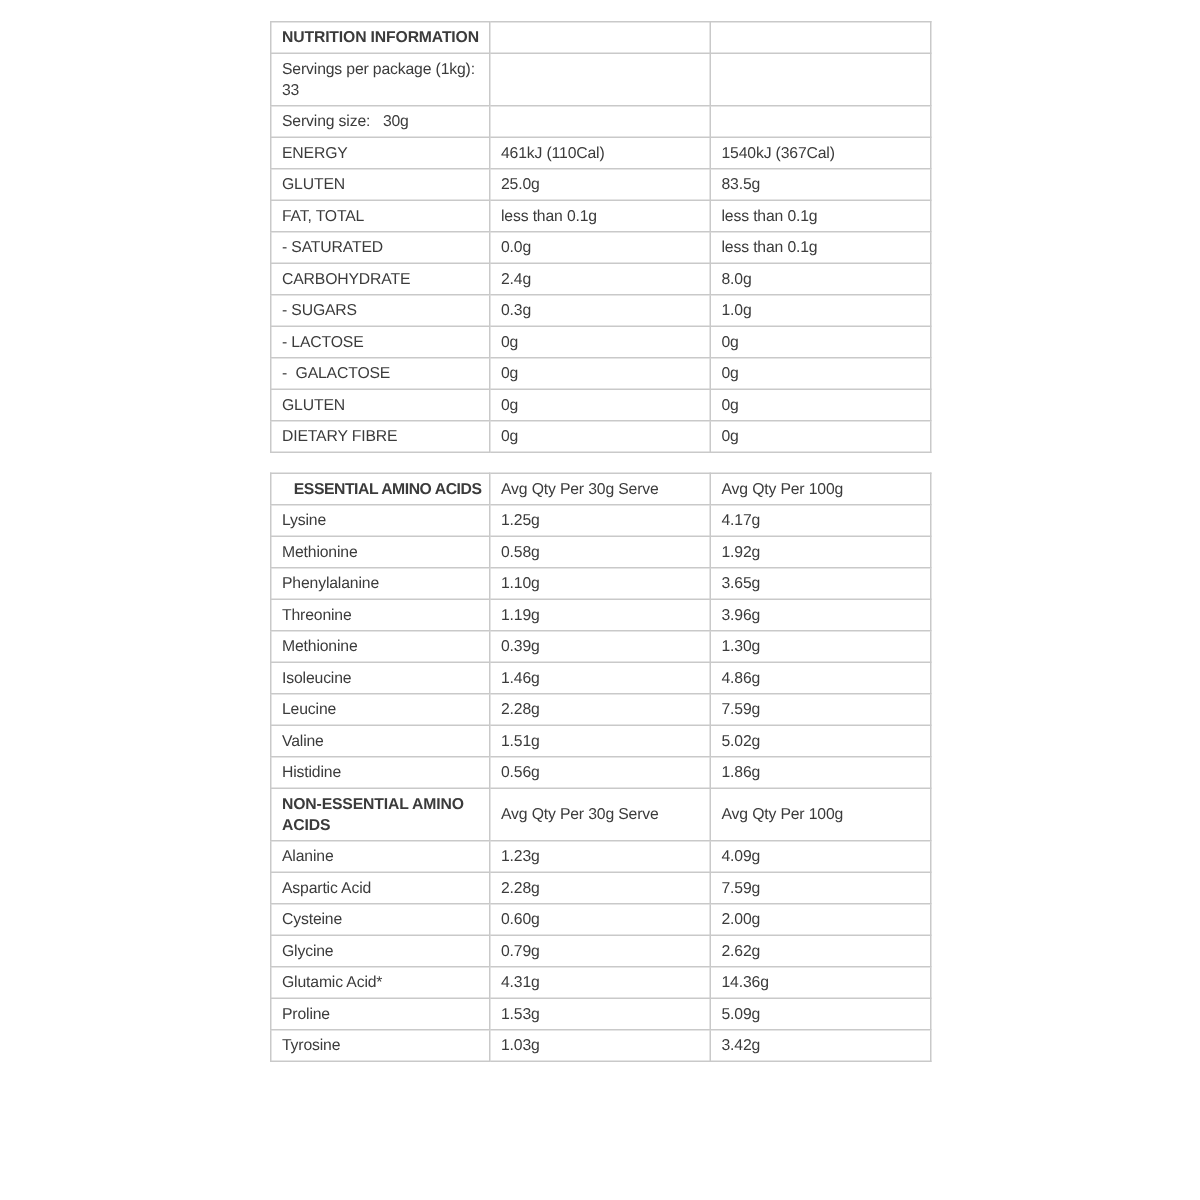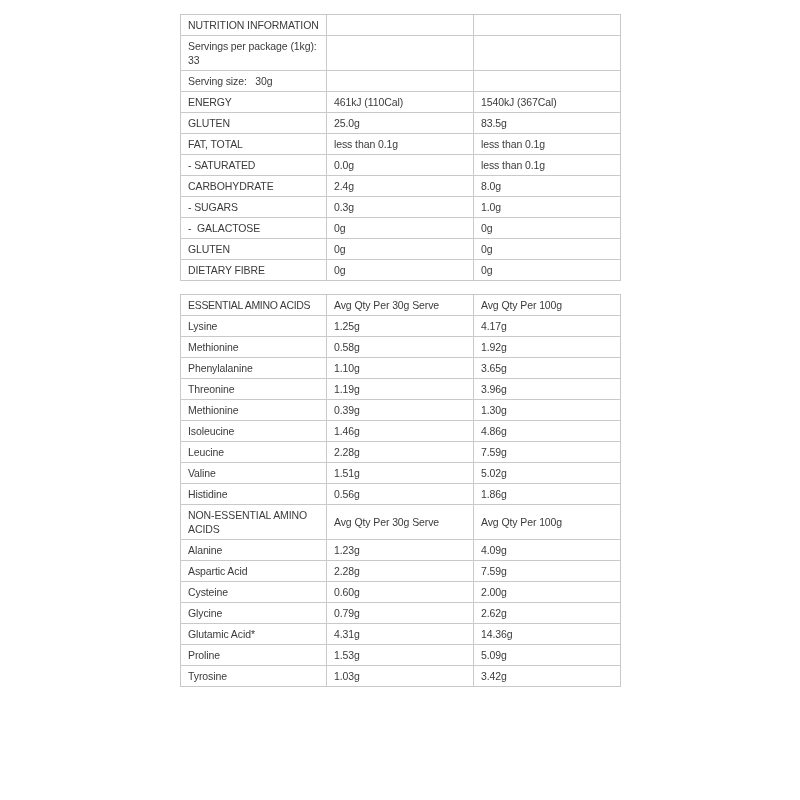--- a/index.html
+++ b/index.html
@@ -28,22 +28,22 @@
   col.c1 { width: 146px; }
   col.c2 { width: 147px; }
   col.c3 { width: 147px; }
   td {
     border: 1px solid #c9c9c9;
     padding: 3px 5px 3px 7px;
     vertical-align: middle;
     white-space: pre-wrap;
     overflow: hidden;
   }
-  .bold { font-weight: normal; }
-  .oneline { white-space: nowrap; letter-spacing: -0.3px; }
+  .bold { font-weight: bold; }
+  .oneline { white-space: nowrap; letter-spacing: -0.3px; text-align: right; }
   table.amino { margin-top: 13px; }
 </style>
 </head>
 <body>
 
 <div class="sheet">
 
   <table class="nutri">
     <colgroup>
         <col class="c1">
@@ -92,20 +92,25 @@
           <td>CARBOHYDRATE</td>
           <td>2.4g</td>
           <td>8.0g</td>
         </tr>
         <tr>
           <td>- SUGARS</td>
           <td>0.3g</td>
           <td>1.0g</td>
         </tr>
         <tr>
+          <td>- LACTOSE</td>
+          <td>0g</td>
+          <td>0g</td>
+        </tr>
+        <tr>
           <td>-  GALACTOSE</td>
           <td>0g</td>
           <td>0g</td>
         </tr>
         <tr>
           <td>GLUTEN</td>
           <td>0g</td>
           <td>0g</td>
         </tr>
         <tr>

